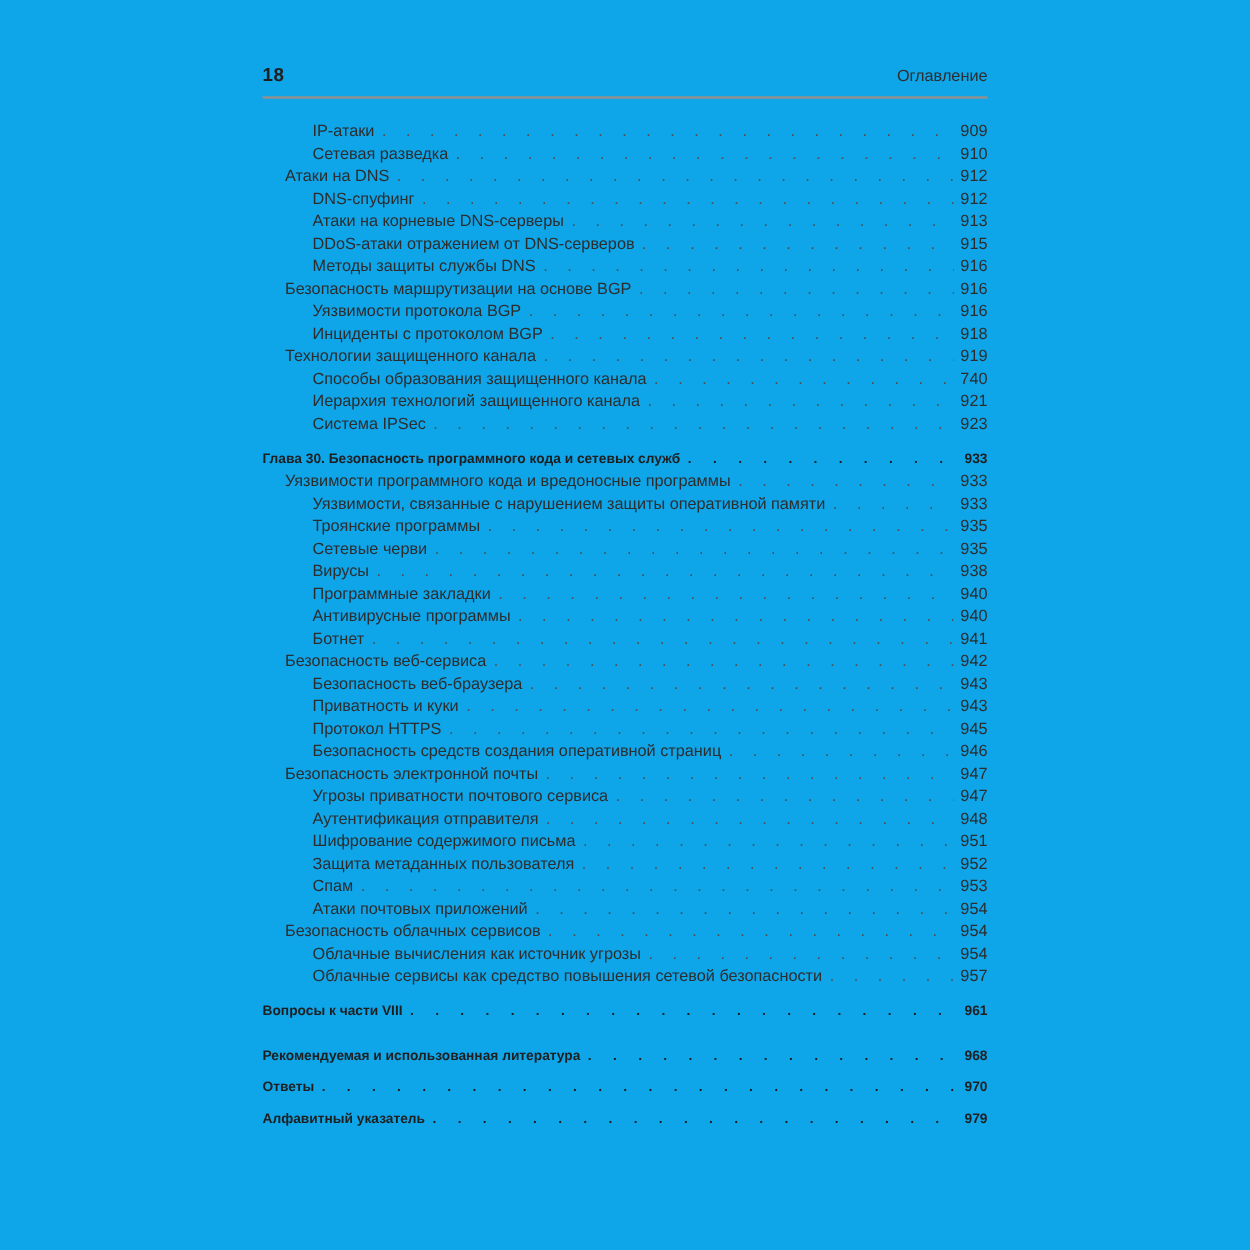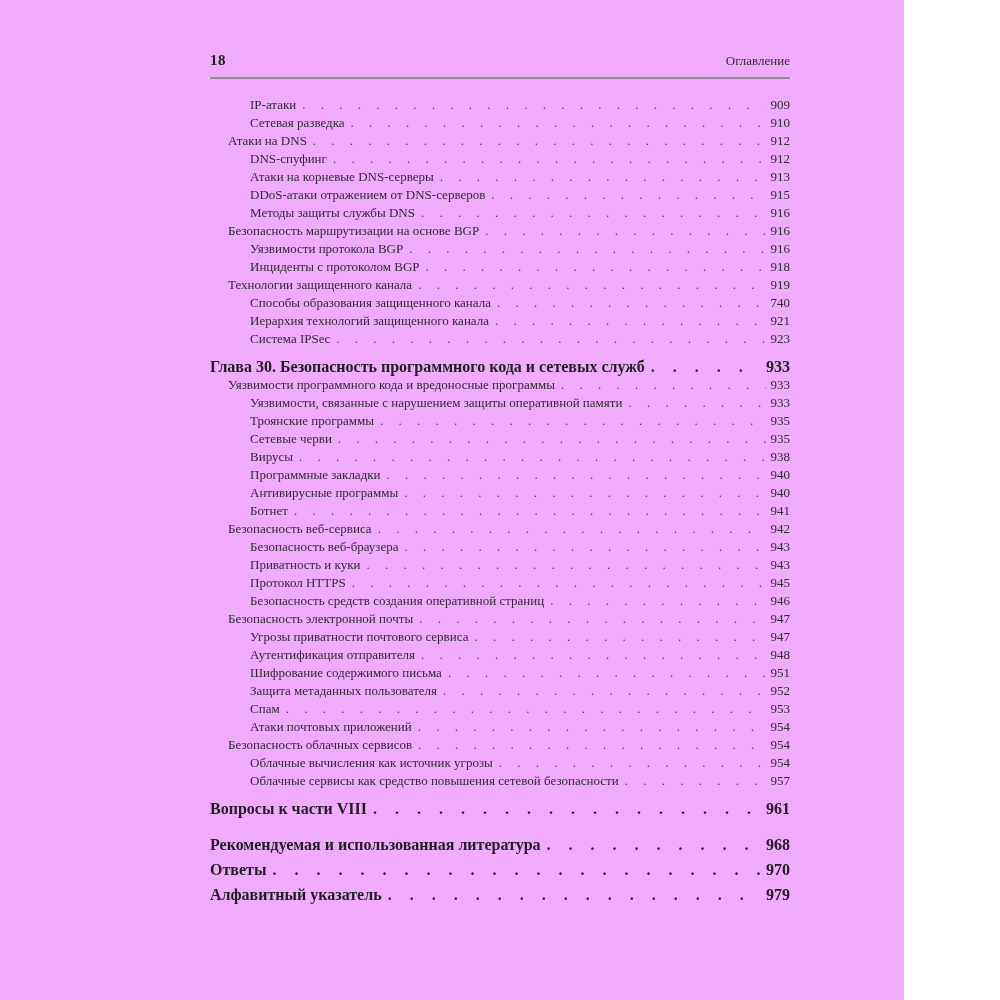--- a/index.html
+++ b/index.html
@@ -2,24 +2,24 @@
 <html><head>
 <meta charset="utf-8">
 <style>
   html, body {
     margin: 0;
     padding: 0;
     background: #ffffff;
   }
   .page {
     position: relative;
-    width: 904px;
+    width: 1000px;
     height: 1000px;
-    background: #f0abfc;
-    font-family: Liberation Serif, serif;
+    background: #0ea5e9;
+    font-family: Liberation Sans, sans-serif;
     color: #2d2d2d;
     overflow: hidden;
   }
   .content {
     position: absolute;
     left: 210px;
     top: 52px;
     width: 580px;
   }
   
@@ -48,21 +48,21 @@
   .toc-row {
     display: flex;
     align-items: baseline;
     font-size: 13px;
     line-height: 18px;
     color: #2d2d2d;
     white-space: nowrap;
   }
   .toc-row.lvl0 {
     font-weight: bold;
-    font-size: 16px;
+    font-size: 11px;
     color: #1f1f1f;
   }
   .toc-row.lvl1 { padding-left: 18px; }
   .toc-row.lvl2 { padding-left: 40px; }
   .gap-s { margin-top: 7px; }
   .gap-m { margin-top: 10px; }
   .gap-l { margin-top: 18px; }
   .toc-title { flex: 0 0 auto; }
   .toc-dots {
     flex: 1 1 auto;

